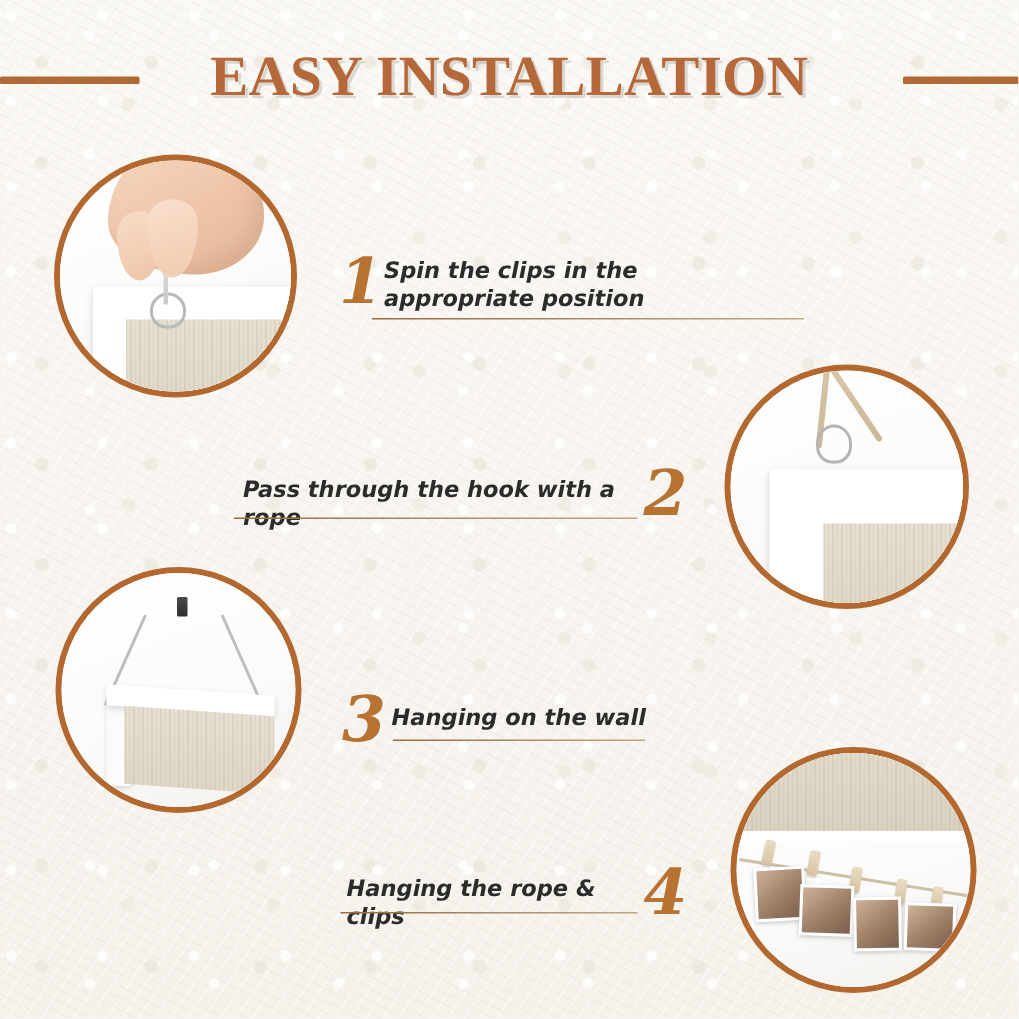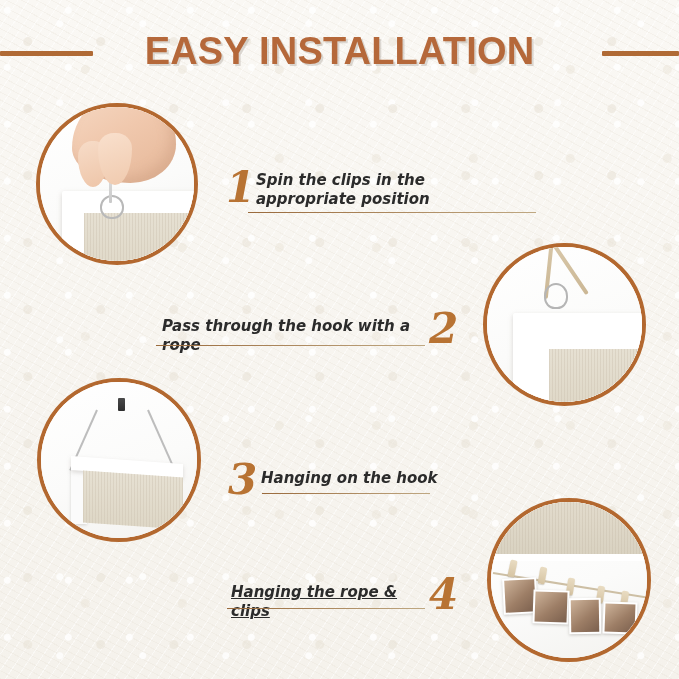--- a/index.html
+++ b/index.html
@@ -46,21 +46,21 @@
     border-radius: 1px;
   }
   .rule.left  { left: 0px;  width: 93px; }
   .rule.right { left: 602px; width: 77px; }
 
   .title {
     position: absolute;
     left: 0; top: 0;
     width: 679px;
     text-align: center;
-    font-family: Liberation Sans, sans-serif;
+    font-family: Liberation Serif, serif;
     font-weight: bold;
     font-size: 38px;
     letter-spacing: 0.2px;
     color: #b5683a;
     text-shadow: 2px 2px 0 rgba(150,140,130,0.30);
     line-height: 58px;
     white-space: nowrap;
   }
 
   
@@ -223,21 +223,21 @@
   #s2 .uline{ left: 0px;  top: 38px; width: 269px; }
 
   
   #s3 { left: 228px; top: 458px; width: 240px; height: 50px; }
   #s3 .num  { left: 0px;  top: 0px; }
   #s3 .txt  { left: 33px; top: 11px; width: 200px; }
   #s3 .uline{ left: 34px; top: 35px; width: 168px; }
 
   
   #s4 { left: 227px; top: 573px; width: 240px; height: 52px; }
-  #s4 .txt  { left: 4px;   top: 10px; width: 200px; text-decoration: underline; }
+  #s4 .txt  { left: 4px;   top: 10px; width: 200px; }
   #s4 .num  { left: 202px; top: 0px; }
   #s4 .uline{ left: 0px;   top: 35px; width: 198px; }
 </style>
 </head>
 <body>
 
 <div class="page"></div>
 
 <div class="header">
   <div class="rule left"></div>
@@ -288,21 +288,21 @@
     <div class="wireL"></div>
     <div class="wireR"></div>
     <div class="frame-white f2"></div>
     <div class="frame-white f1"></div>
     <div class="mat-linen m1"></div>
   </div>
 </div>
 
 <div class="step" id="s3">
   <div class="num">3</div>
-  <div class="txt">Hanging on the hook</div>
+  <div class="txt">Hanging on the wall</div>
   <div class="uline"></div>
 </div>
 
 <div class="photo" id="c4">
   <div class="scene">
     <div class="wall"></div>
     <div class="board"></div>
     <div class="boardrim"></div>
     <div class="line"></div>
 

